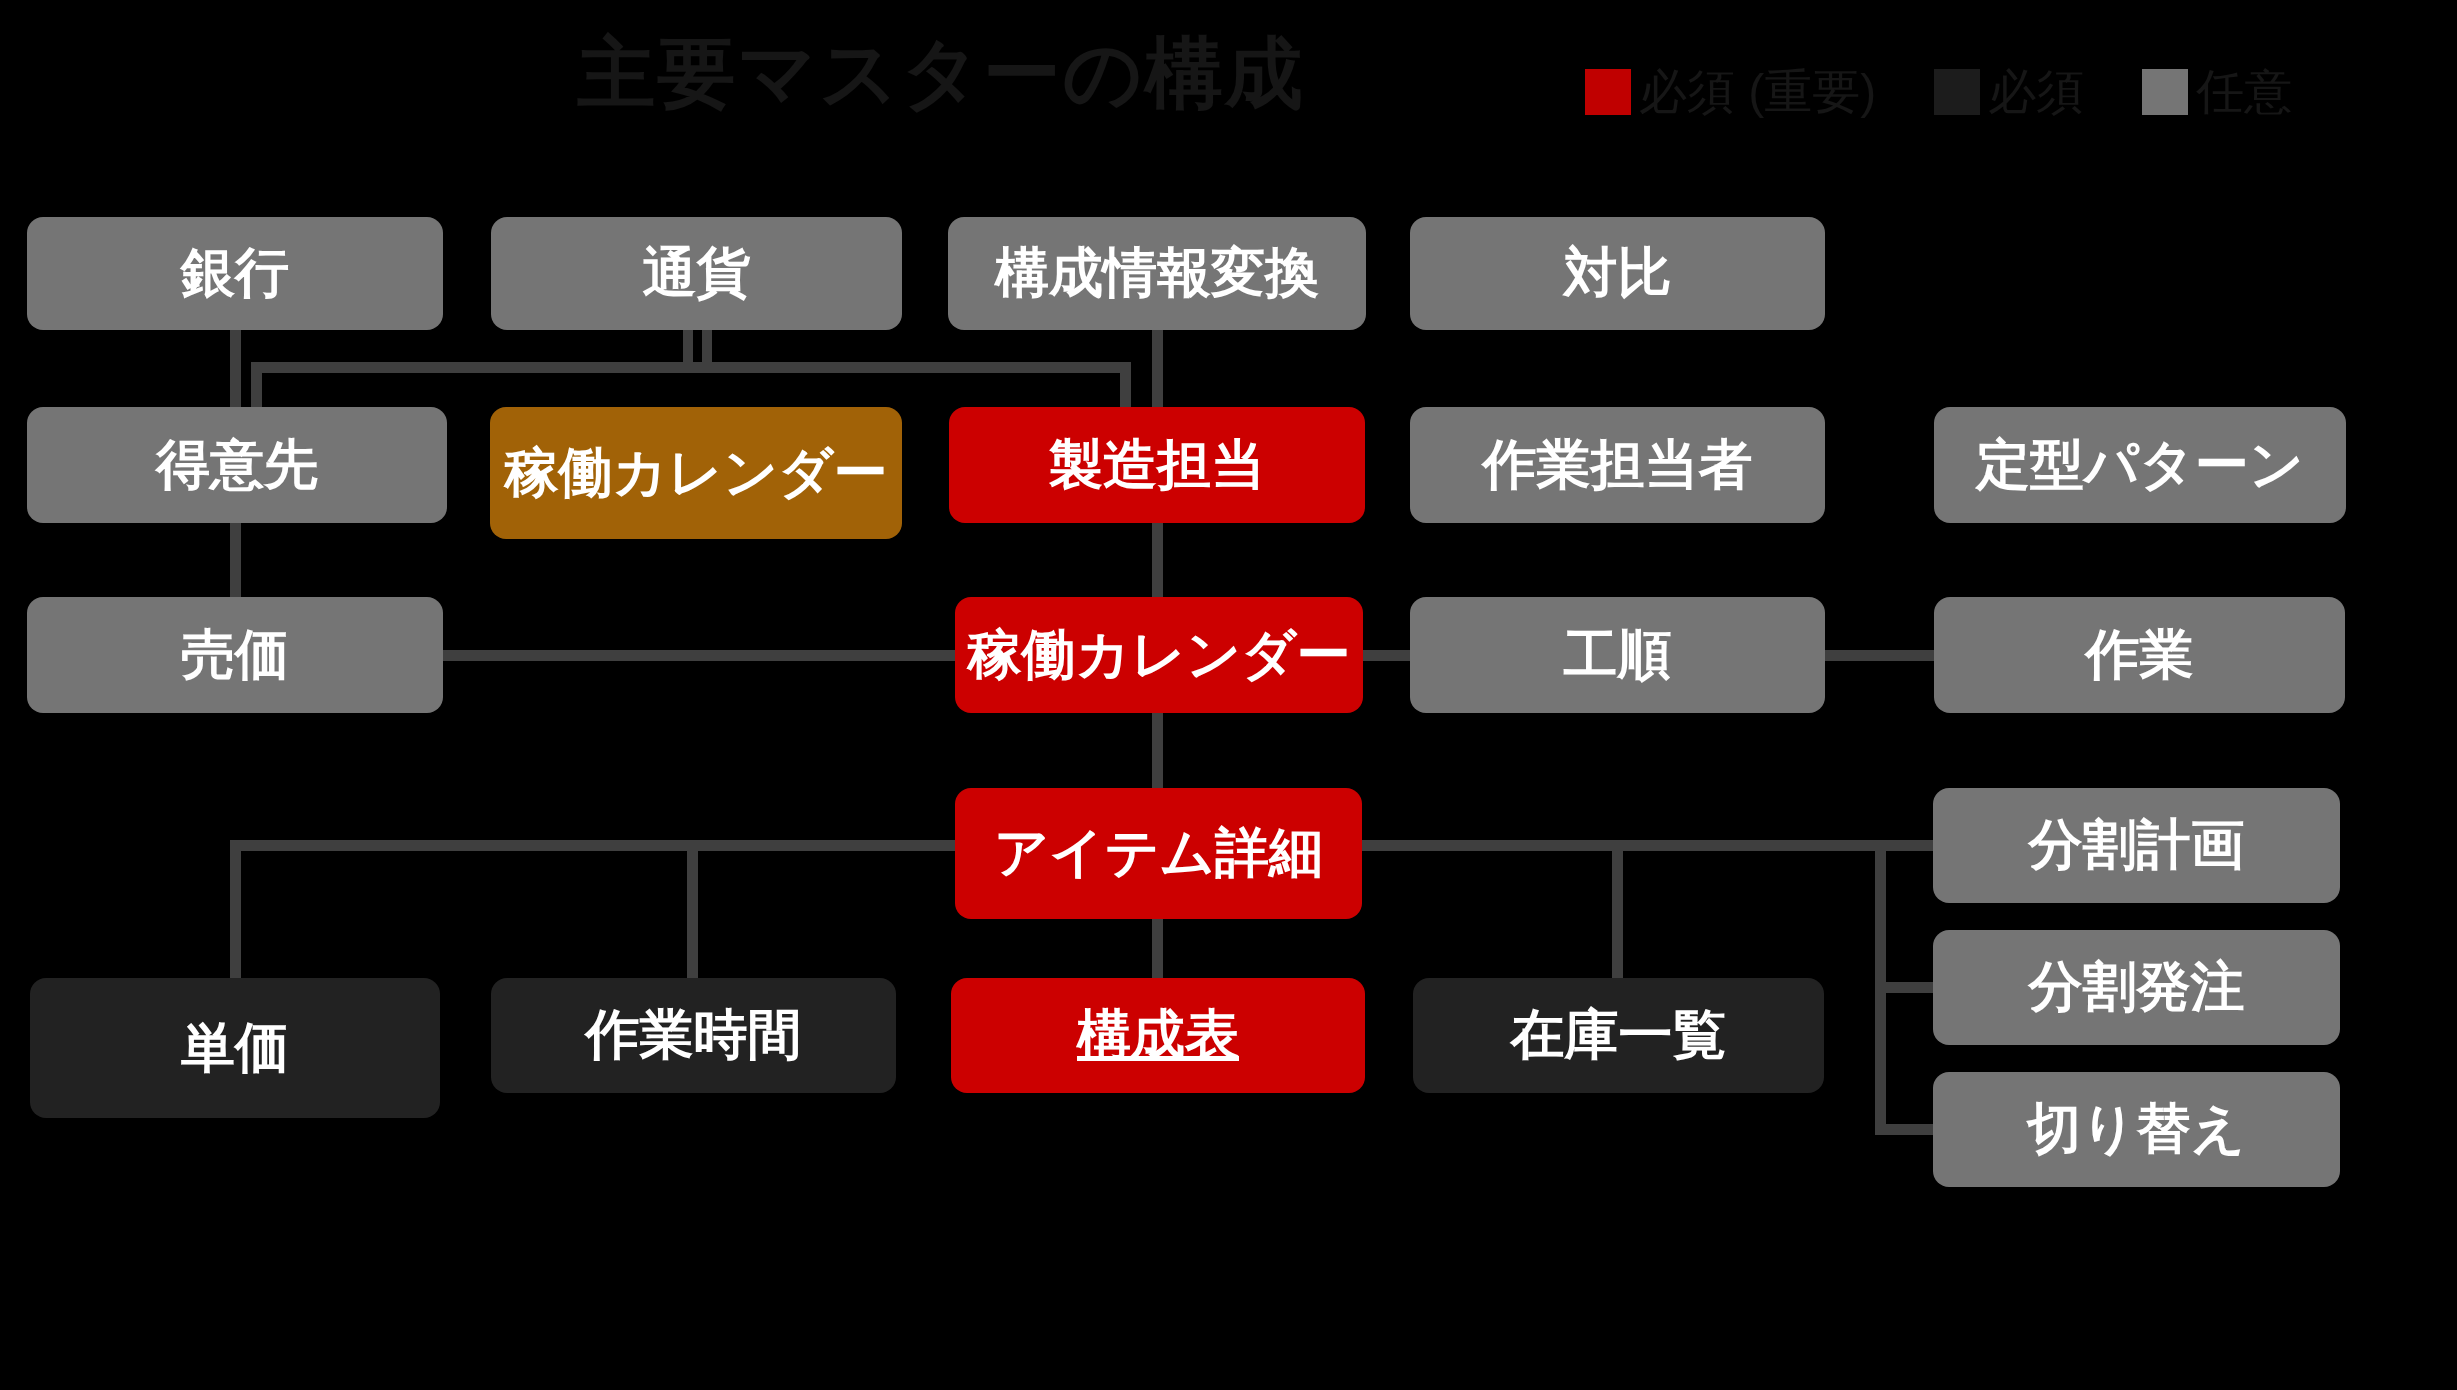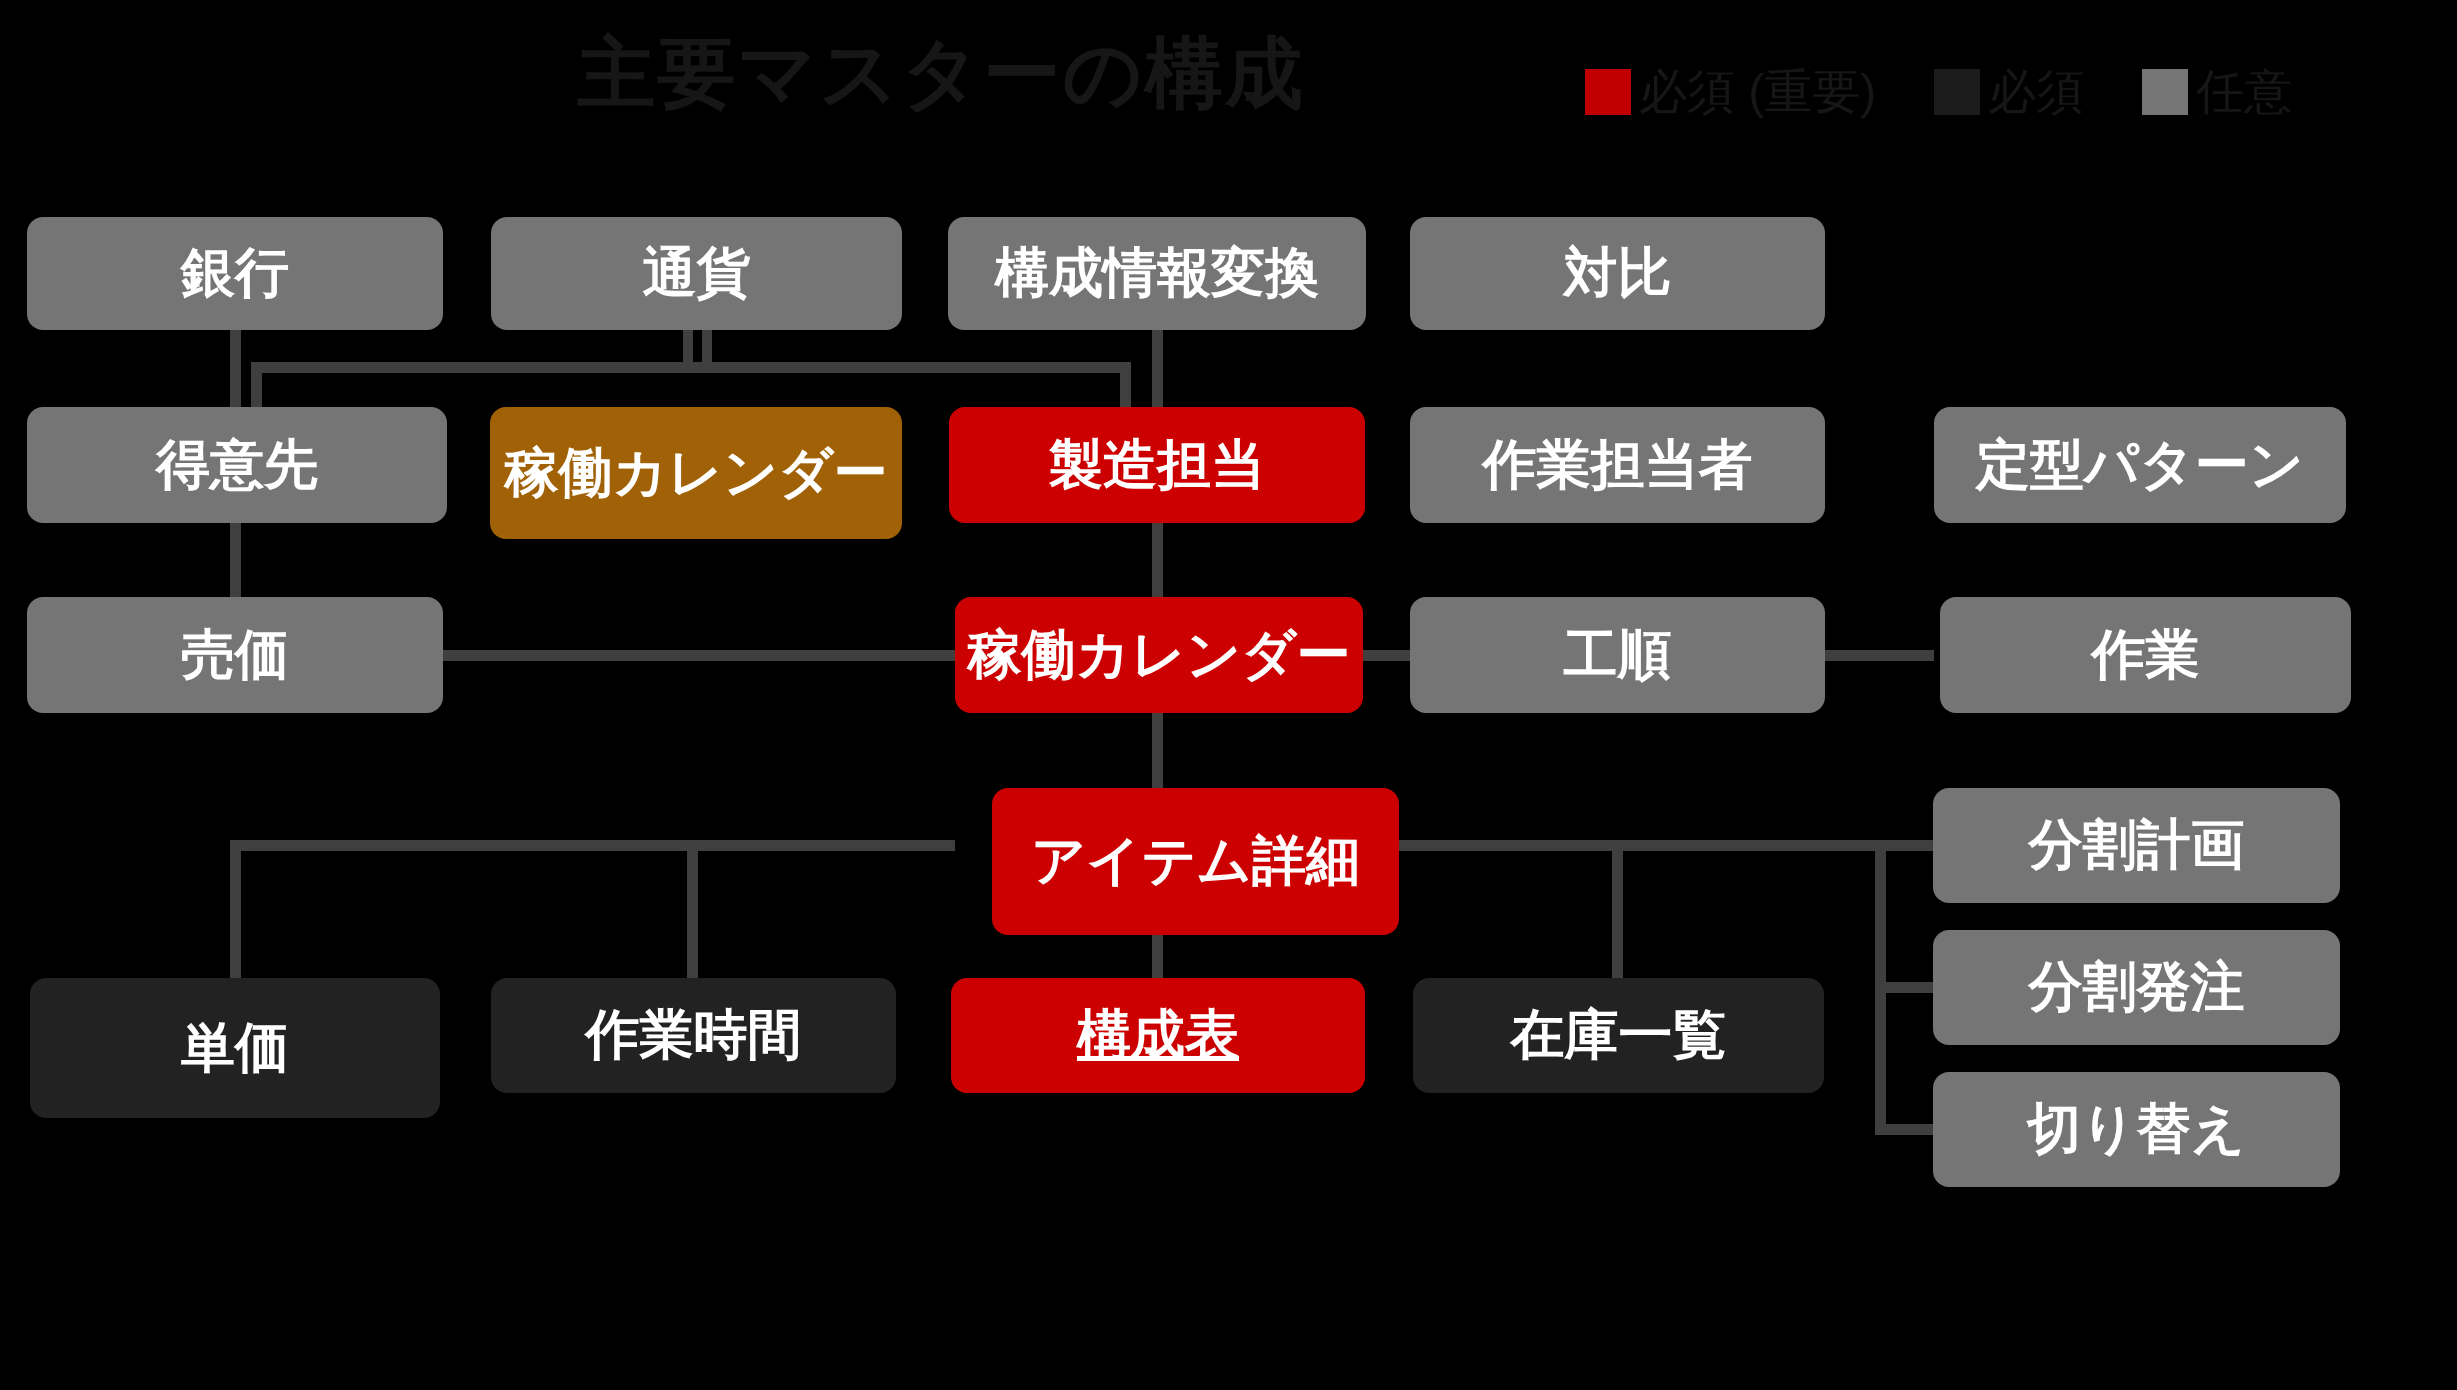--- a/index.html
+++ b/index.html
@@ -116,22 +116,22 @@
       <div class="node" style="left: 948px; top: 217px; width: 418px; height: 113px; background: rgb(117, 117, 117); color: rgb(255, 255, 255);">構成情報変換</div>
       <div class="node" style="left: 1410px; top: 217px; width: 415px; height: 113px; background: rgb(117, 117, 117); color: rgb(255, 255, 255);">対比</div>
       <div class="node" style="left: 27px; top: 407px; width: 420px; height: 116px; background: rgb(117, 117, 117); color: rgb(255, 255, 255);">得意先</div>
       <div class="node" style="left: 490px; top: 407px; width: 412px; height: 132px; background: #a16207; color: rgb(255, 255, 255);">稼働カレンダー</div>
       <div class="node" style="left: 949px; top: 407px; width: 416px; height: 116px; background: rgb(204, 0, 0); color: rgb(255, 255, 255);">製造担当</div>
       <div class="node" style="left: 1410px; top: 407px; width: 415px; height: 116px; background: rgb(117, 117, 117); color: rgb(255, 255, 255);">作業担当者</div>
       <div class="node" style="left: 1934px; top: 407px; width: 412px; height: 116px; background: rgb(117, 117, 117); color: rgb(255, 255, 255);">定型パターン</div>
       <div class="node" style="left: 27px; top: 597px; width: 416px; height: 116px; background: rgb(117, 117, 117); color: rgb(255, 255, 255);">売価</div>
       <div class="node" style="left: 955px; top: 597px; width: 408px; height: 116px; background: rgb(204, 0, 0); color: rgb(255, 255, 255);">稼働カレンダー</div>
       <div class="node" style="left: 1410px; top: 597px; width: 415px; height: 116px; background: rgb(117, 117, 117); color: rgb(255, 255, 255);">工順</div>
-      <div class="node" style="left: 1934px; top: 597px; width: 411px; height: 116px; background: rgb(117, 117, 117); color: rgb(255, 255, 255); margin-left: 6px;">作業</div>
-      <div class="node" style="left: 992px; top: 788px; width: 407px; height: 147px; background: rgb(204, 0, 0); color: rgb(255, 255, 255);">アイテム詳細</div>
+      <div class="node" style="left: 1934px; top: 597px; width: 411px; height: 116px; background: rgb(117, 117, 117); color: rgb(255, 255, 255);">作業</div>
+      <div class="node" style="left: 955px; top: 788px; width: 407px; height: 131px; background: rgb(204, 0, 0); color: rgb(255, 255, 255);">アイテム詳細</div>
       <div class="node" style="left: 1933px; top: 788px; width: 407px; height: 115px; background: rgb(117, 117, 117); color: rgb(255, 255, 255);">分割計画</div>
       <div class="node" style="left: 30px; top: 978px; width: 410px; height: 140px; background: rgb(34, 34, 34); color: rgb(255, 255, 255);">単価</div>
       <div class="node" style="left: 491px; top: 978px; width: 405px; height: 115px; background: rgb(34, 34, 34); color: rgb(255, 255, 255);">作業時間</div>
       <div class="node" style="left: 951px; top: 978px; width: 414px; height: 115px; background: rgb(204, 0, 0); color: rgb(255, 255, 255); text-decoration: underline;">構成表</div>
       <div class="node" style="left: 1413px; top: 978px; width: 411px; height: 115px; background: rgb(34, 34, 34); color: rgb(255, 255, 255);">在庫一覧</div>
       <div class="node" style="left: 1933px; top: 930px; width: 407px; height: 115px; background: rgb(117, 117, 117); color: rgb(255, 255, 255);">分割発注</div>
       <div class="node" style="left: 1933px; top: 1072px; width: 407px; height: 115px; background: rgb(117, 117, 117); color: rgb(255, 255, 255);">切り替え</div>
     </div>
 </div>
 

